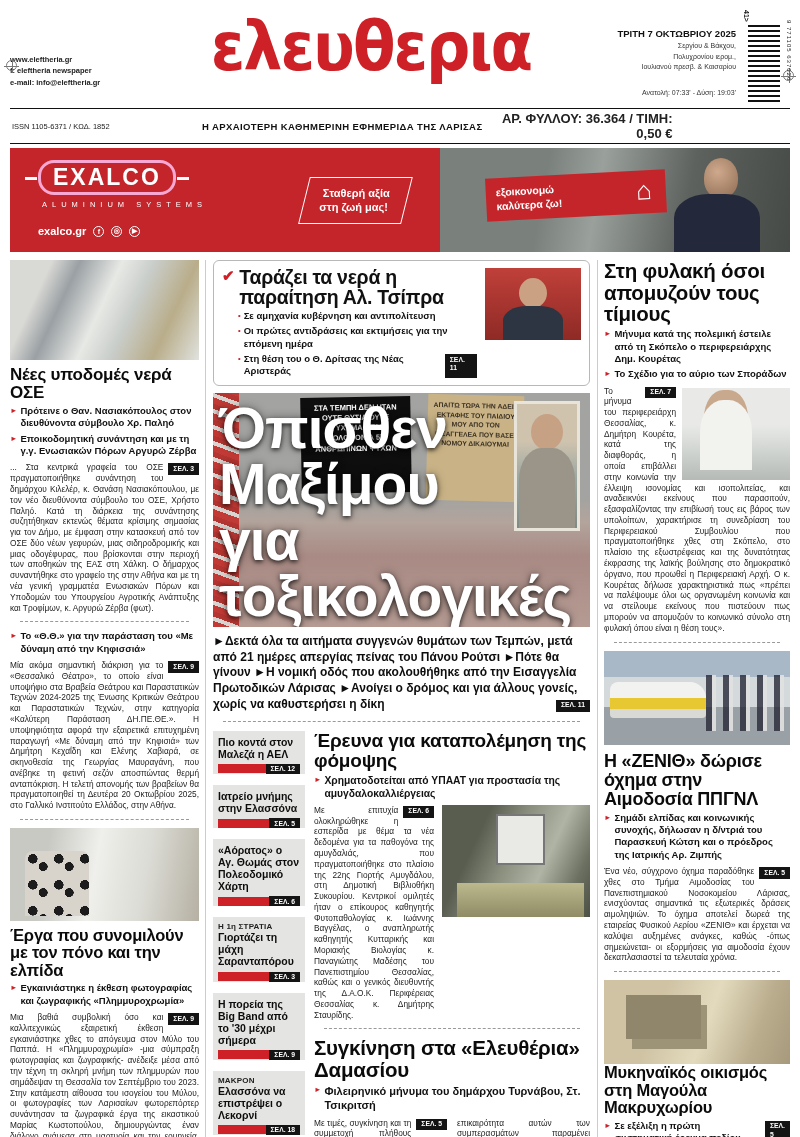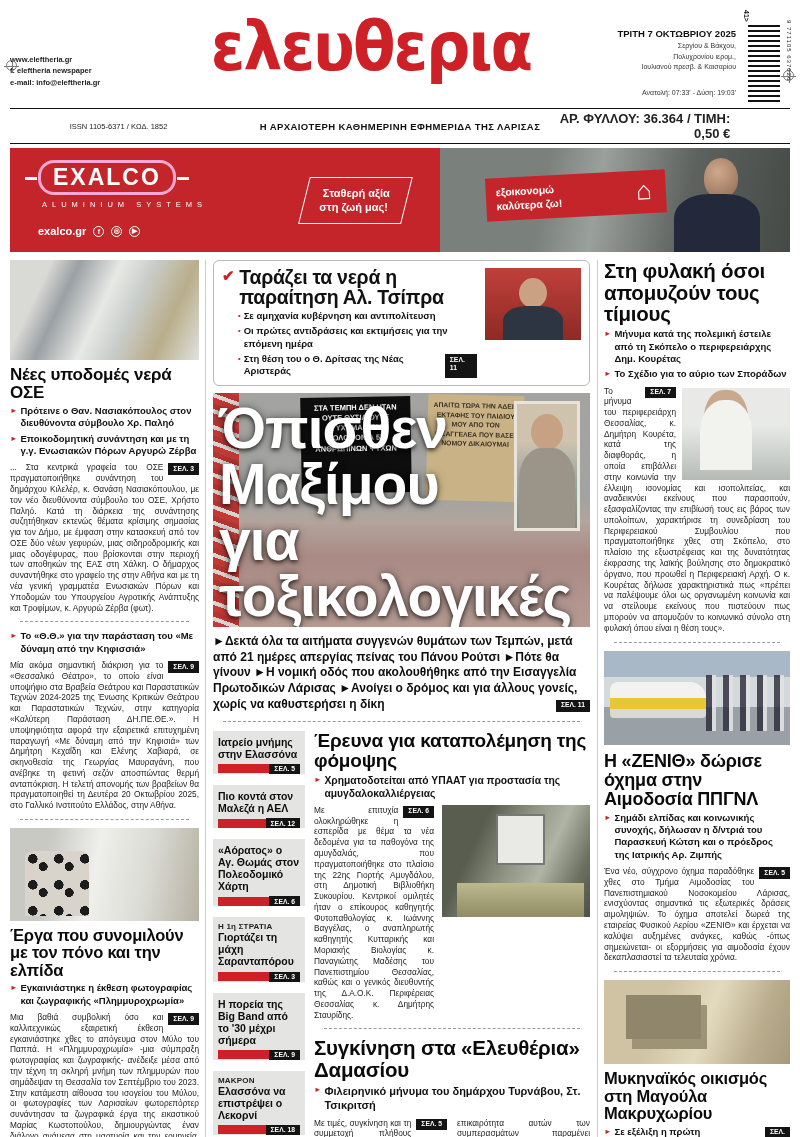--- a/index.html
+++ b/index.html
@@ -13,21 +13,21 @@
   .mh-logo{flex:1;text-align:center;margin-top:8px;}
   .mh-logo .logo-text{font-family:"DejaVu Sans",sans-serif;font-size:62px;font-weight:900;color:#ce2127;letter-spacing:-2px;line-height:1.05;transform:scaleY(1.08);display:inline-block;}
   .mh-right{width:152px;text-align:right;margin-top:22px;}
   .mh-date{font-size:9.5px;font-weight:900;color:#111;}
   .mh-saints{font-size:7px;color:#333;line-height:1.5;margin-top:2px;}
   .mh-sun{font-size:7px;color:#333;margin-top:16px;}
   .mh-barcode{width:46px;margin-left:8px;position:relative;height:92px;margin-top:4px;}
   .barcode-stripes{position:absolute;top:12px;left:4px;right:10px;bottom:0;background:repeating-linear-gradient(0deg,#111 0 2px,#fff 2px 5px);}
   .barcode-num{position:absolute;right:-2px;top:10px;font-size:6px;color:#222;writing-mode:vertical-rl;letter-spacing:1px;}
   .barcode-top{position:absolute;left:-2px;top:0;font-size:7px;font-weight:bold;transform:rotate(90deg);transform-origin:left top;margin-left:8px;}
-  .mh-bar{display:flex;justify-content:center;align-items:center;border-top:1.5px solid #111;border-bottom:1.5px solid #111;margin-top:6px;padding:2px 2px;}
+  .mh-bar{display:flex;justify-content:flex-start;align-items:center;border-top:1.5px solid #111;border-bottom:1.5px solid #111;margin-top:6px;padding:2px 2px;}
   .mh-issn{font-size:7.5px;color:#222;width:190px;}
   .mh-slogan{font-size:9.5px;font-weight:900;letter-spacing:.4px;color:#111;}
   .mh-issue{font-size:13px;font-weight:bold;color:#222;width:190px;text-align:right;}
   .regmark{position:absolute;width:11px;height:11px;border:1px solid #777;border-radius:50%;}
   .regmark::before,.regmark::after{content:"";position:absolute;background:#777;}
   .regmark::before{left:50%;top:-3px;bottom:-3px;width:1px;}
   .regmark::after{top:50%;left:-3px;right:-3px;height:1px;}
   .regmark.left{left:6px;top:60px;}
   .regmark.right{right:6px;top:70px;}
 
@@ -278,32 +278,32 @@
       <div class="deck">
         <span>►Δεκτά όλα τα αιτήματα συγγενών θυμάτων των Τεμπών, μετά από 21 ημέρες απεργίας πείνας του Πάνου Ρούτσι ►Πότε θα γίνουν ►Η νομική οδός που ακολουθήθηκε από την Εισαγγελία Πρωτοδικών Λάρισας ►Ανοίγει ο δρόμος και για άλλους γονείς, χωρίς να καθυστερήσει η δίκη</span>
         <span class="badge">ΣΕΛ. 11</span>
       </div>
       <div class="dashes"></div>
 
       <div class="midrow">
         <div class="briefs">
           <div class="brief">
 
+            <div class="brief-title">Πιο κοντά στον Μαλεζά η ΑΕΛ</div>
+            <div class="brief-bar">
+                <span class="bar"></span>
+                <span class="badge">ΣΕΛ. 12</span>
+              </div>
+          </div>
+          <div class="brief">
+
             <div class="brief-title">Ιατρείο μνήμης στην Ελασσόνα</div>
             <div class="brief-bar">
                 <span class="bar"></span>
                 <span class="badge">ΣΕΛ. 5</span>
-              </div>
-          </div>
-          <div class="brief">
-
-            <div class="brief-title">Πιο κοντά στον Μαλεζά η ΑΕΛ</div>
-            <div class="brief-bar">
-                <span class="bar"></span>
-                <span class="badge">ΣΕΛ. 12</span>
               </div>
           </div>
           <div class="brief">
 
             <div class="brief-title">«Αόρατος» ο Αγ. Θωμάς στον Πολεοδομικό Χάρτη</div>
             <div class="brief-bar">
                 <span class="bar"></span>
                 <span class="badge">ΣΕΛ. 6</span>
               </div>
           </div>
@@ -394,21 +394,21 @@
             <span class="arrow">►</span>
             <span>Σημάδι ελπίδας και κοινωνικής συνοχής, δήλωσαν η δ/ντριά του Παρασκευή Κώτση και ο πρόεδρος της Ιατρικής Αρ. Ζιμπής</span>
           </div>
         <p class="body-text"><span class="badge">ΣΕΛ. 5</span><span>Ένα νέο, σύγχρονο όχημα παραδόθηκε χθες στο Τμήμα Αιμοδοσίας του Πανεπιστημιακού Νοσοκομείου Λάρισας, ενισχύοντας σημαντικά τις εξωτερικές δράσεις αιμοληψιών. Το όχημα αποτελεί δωρεά της εταιρείας Φυσικού Αερίου «ΖΕΝΙΘ» και έρχεται να καλύψει αυξημένες ανάγκες, καθώς -όπως σημειώνεται- οι εξορμήσεις για αιμοδοσία έχουν δεκαπλασιαστεί τα τελευταία χρόνια.</span></p>
       </div>
       <div class="dashes"></div>
       <div>
         <div class="ph ph-dig">
             <div class="trench"></div>
           </div>
-        <h2 class="headline h-right-s" style="margin-top:6px">Μυκηναϊκός οικισμός στη Μαγούλα Μακρυχωρίου</h2>
+        <h2 class="headline h-right-s" style="margin-top:0">Μυκηναϊκός οικισμός στη Μαγούλα Μακρυχωρίου</h2>
         <div class="bullet">
             <span class="arrow">►</span>
             <span>Σε εξέλιξη η πρώτη συστηματική έρευνα πεδίου</span>
             <span class="badge">ΣΕΛ. 5</span>
           </div>
       </div>
 
     </div>
   </div>
 </div>

